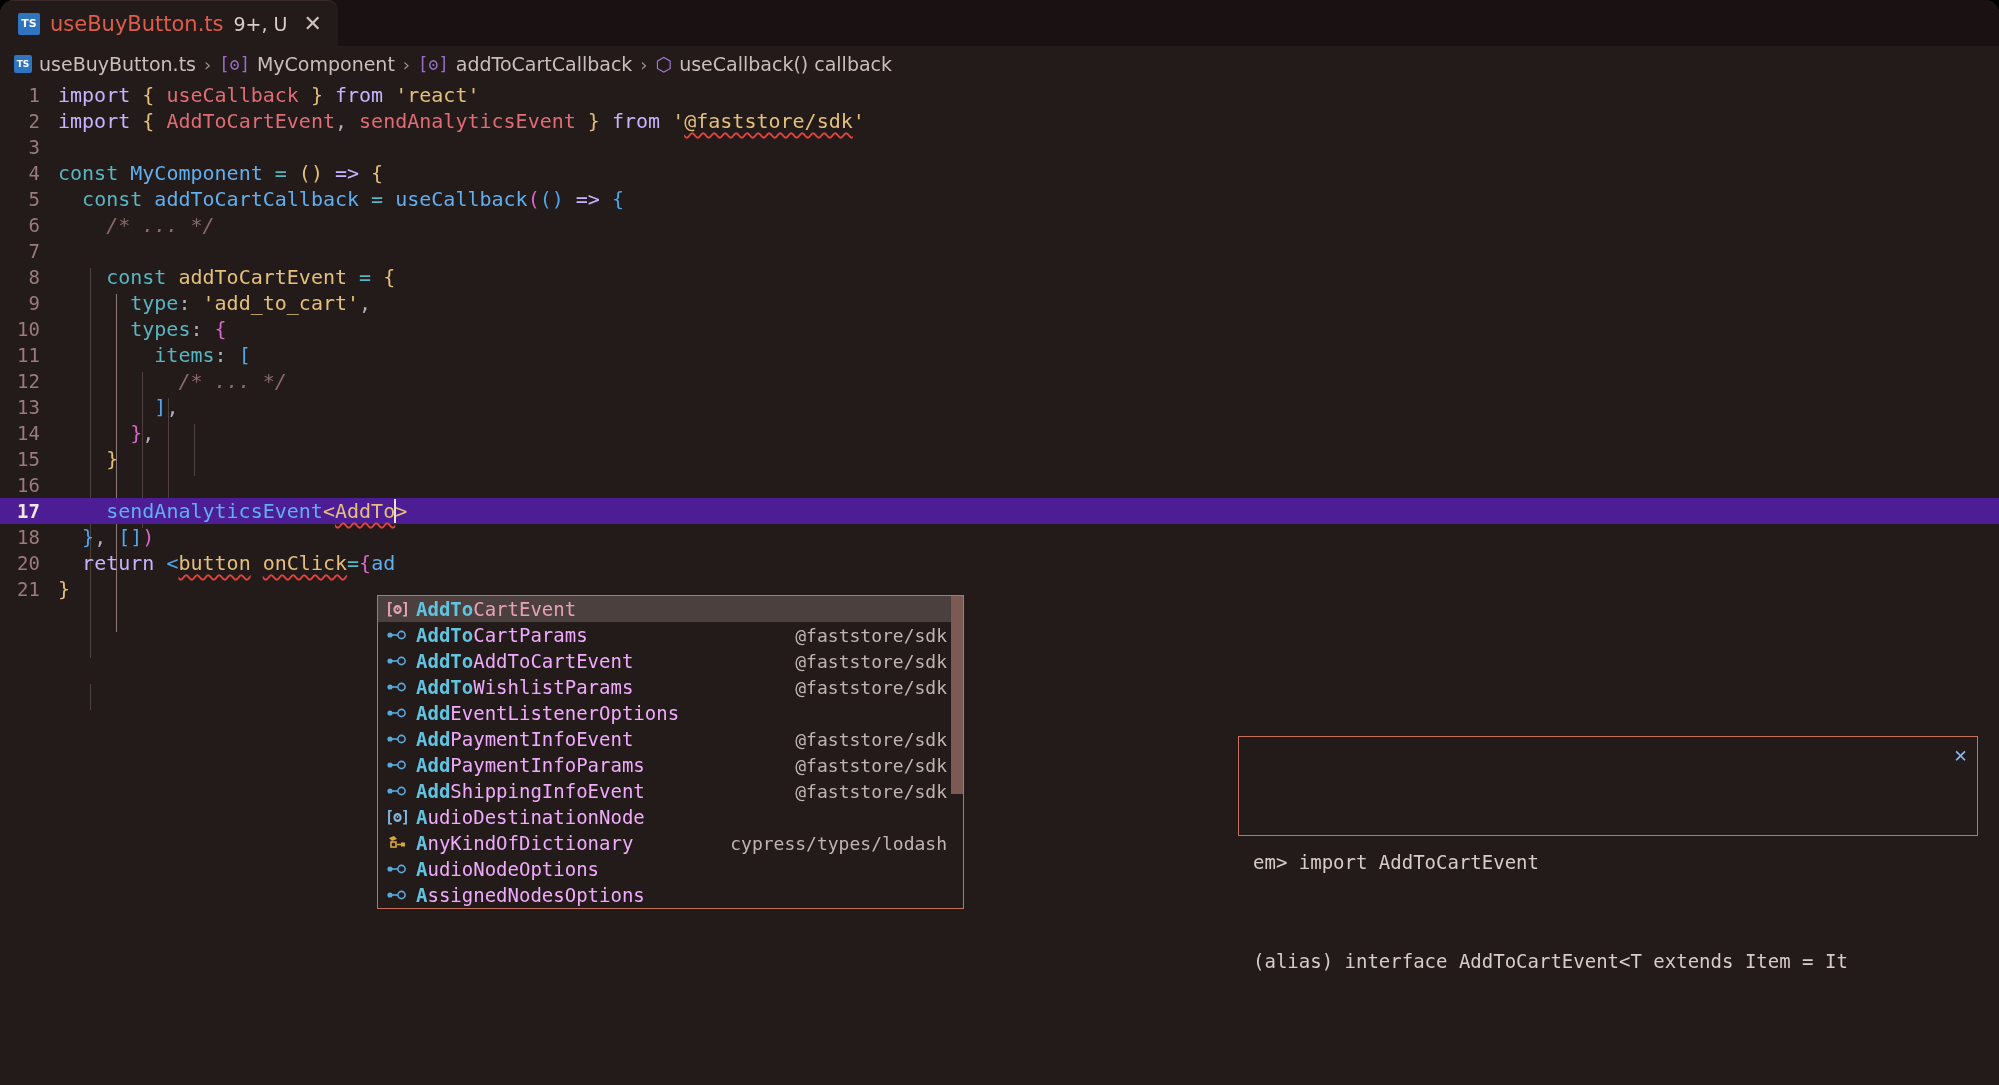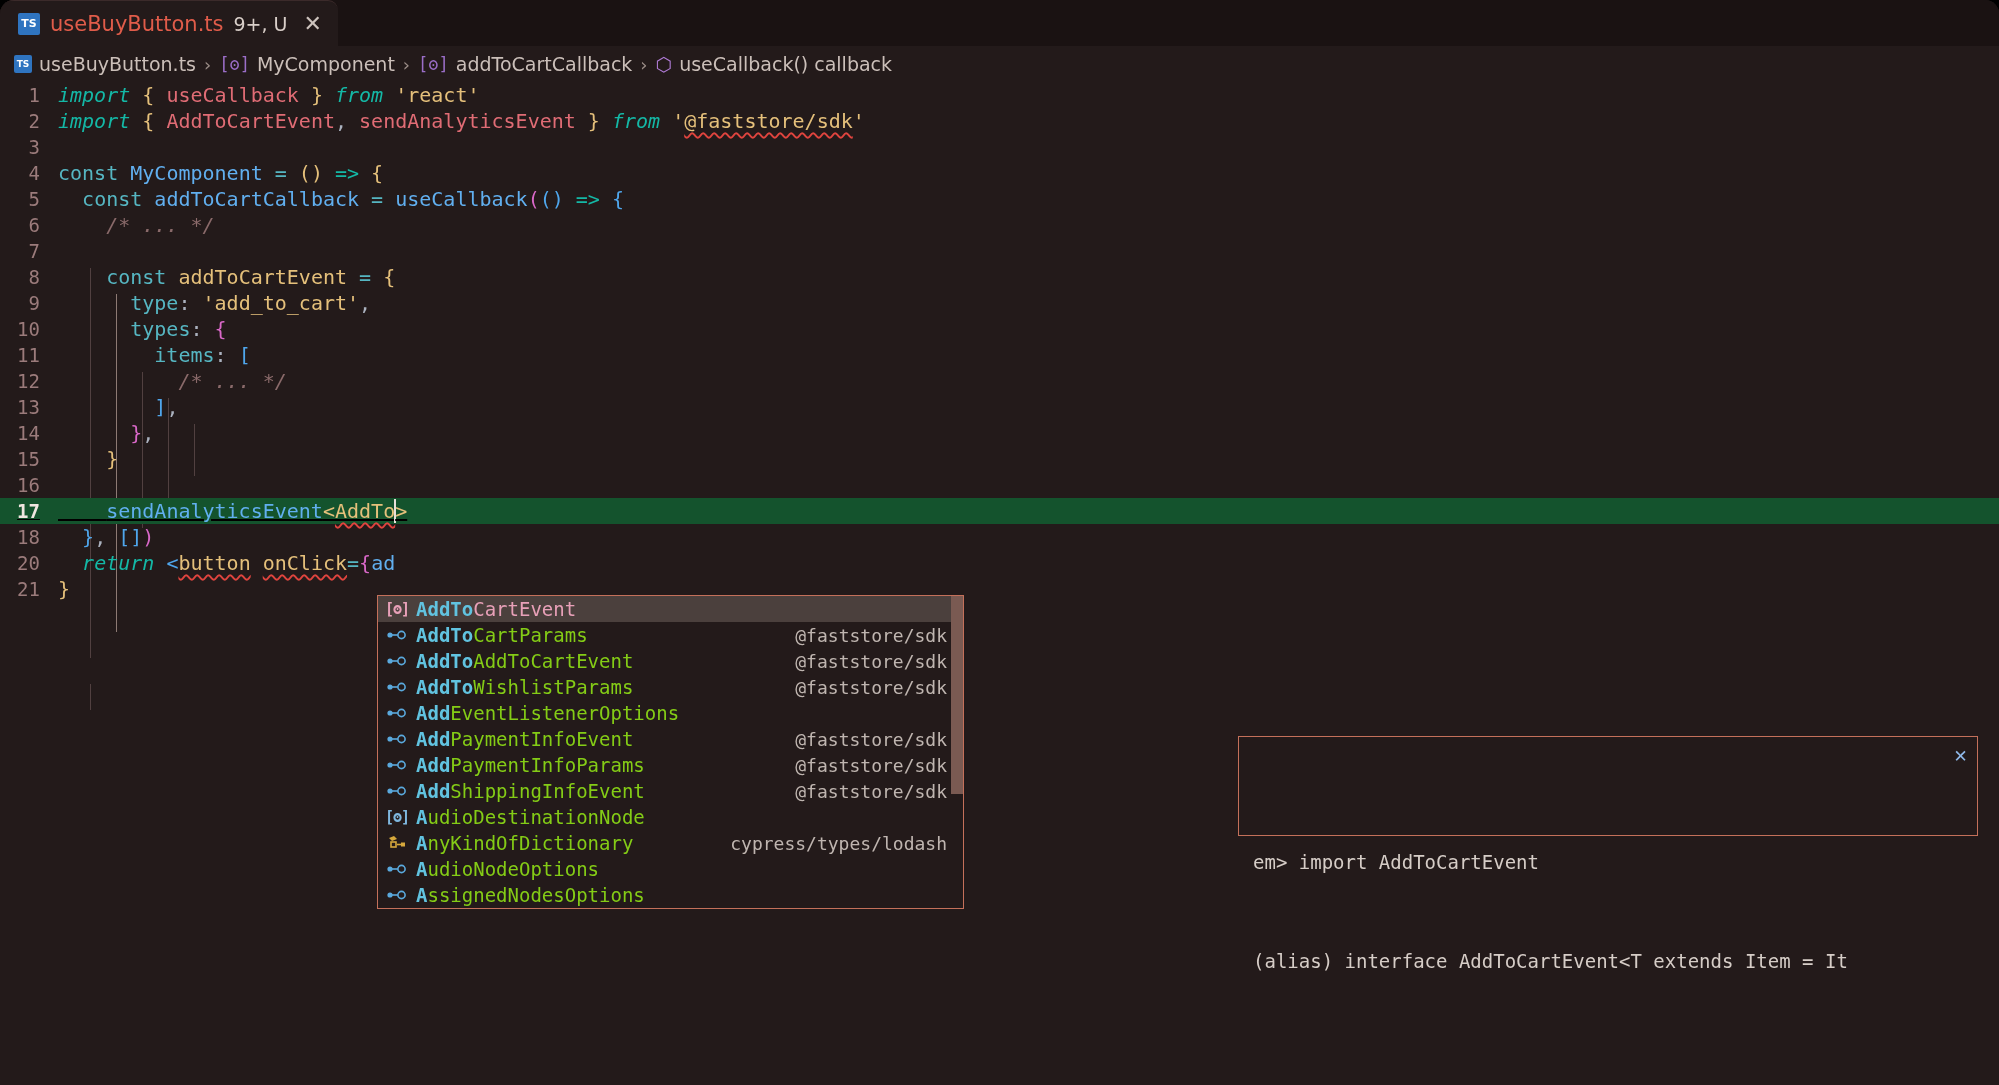--- a/index.html
+++ b/index.html
@@ -108,42 +108,42 @@
     font-size: 20px;
     line-height: 26px;
   }
   .line {
     position: relative;
     height: 26px;
     display: flex;
     align-items: center;
     white-space: pre;
   }
-  .line.active { background: #14532d; text-decoration: underline; }
+  .line.active { background: #4c1d95; }
   .gutter {
     width: 58px;
     text-align: right;
     padding-right: 18px;
     color: #9b7b7b;
     flex: none;
     font-size: 19px;
   }
   .line.active .gutter { color: #f0e6e0; font-weight: bold; }
   .code { position: relative; }
 
   
   .ig {
     position: absolute;
     width: 1px;
     background: #514040;
   }
   .ig.hl { background: #8d7a74; }
 
   
-  .kw      { color: #14b8a6; font-style: italic; }
+  .kw      { color: #c4b5fd; }
   .kw2     { color: #56b6c2; }
   .var     { color: #e06c75; }
   .fn      { color: #61afef; }
   .str     { color: #e5c07b; }
   .prop    { color: #56b6c2; }
   .type    { color: #e5c07b; }
   .punc    { color: #abb2bf; }
   .brc-y   { color: #e5c07b; }
   .brc-p   { color: #d968c8; }
   .brc-b   { color: #4fa6ec; }
@@ -187,21 +187,21 @@
     font-size: 19px;
   }
   .sug-row.selected { background: #4b403d; }
   .sug-icon {
     width: 26px; flex: none;
     display: flex; align-items: center; justify-content: center;
     margin-right: 6px;
   }
   .sug-label { white-space: pre; flex: 1 1 auto; overflow: hidden; }
   .sug-label .m { color: #61c3e0; font-weight: bold; }
-  .sug-label .n { color: #84cc16; }
+  .sug-label .n { color: #f0abfc; }
   .sug-label .np { color: #e8a0b8; }
   .sug-detail {
     flex: none;
     color: #cdc3bd;
     font-size: 18px;
     white-space: pre;
     opacity: .92;
   }
   .sug-scroll {
     position: absolute;

